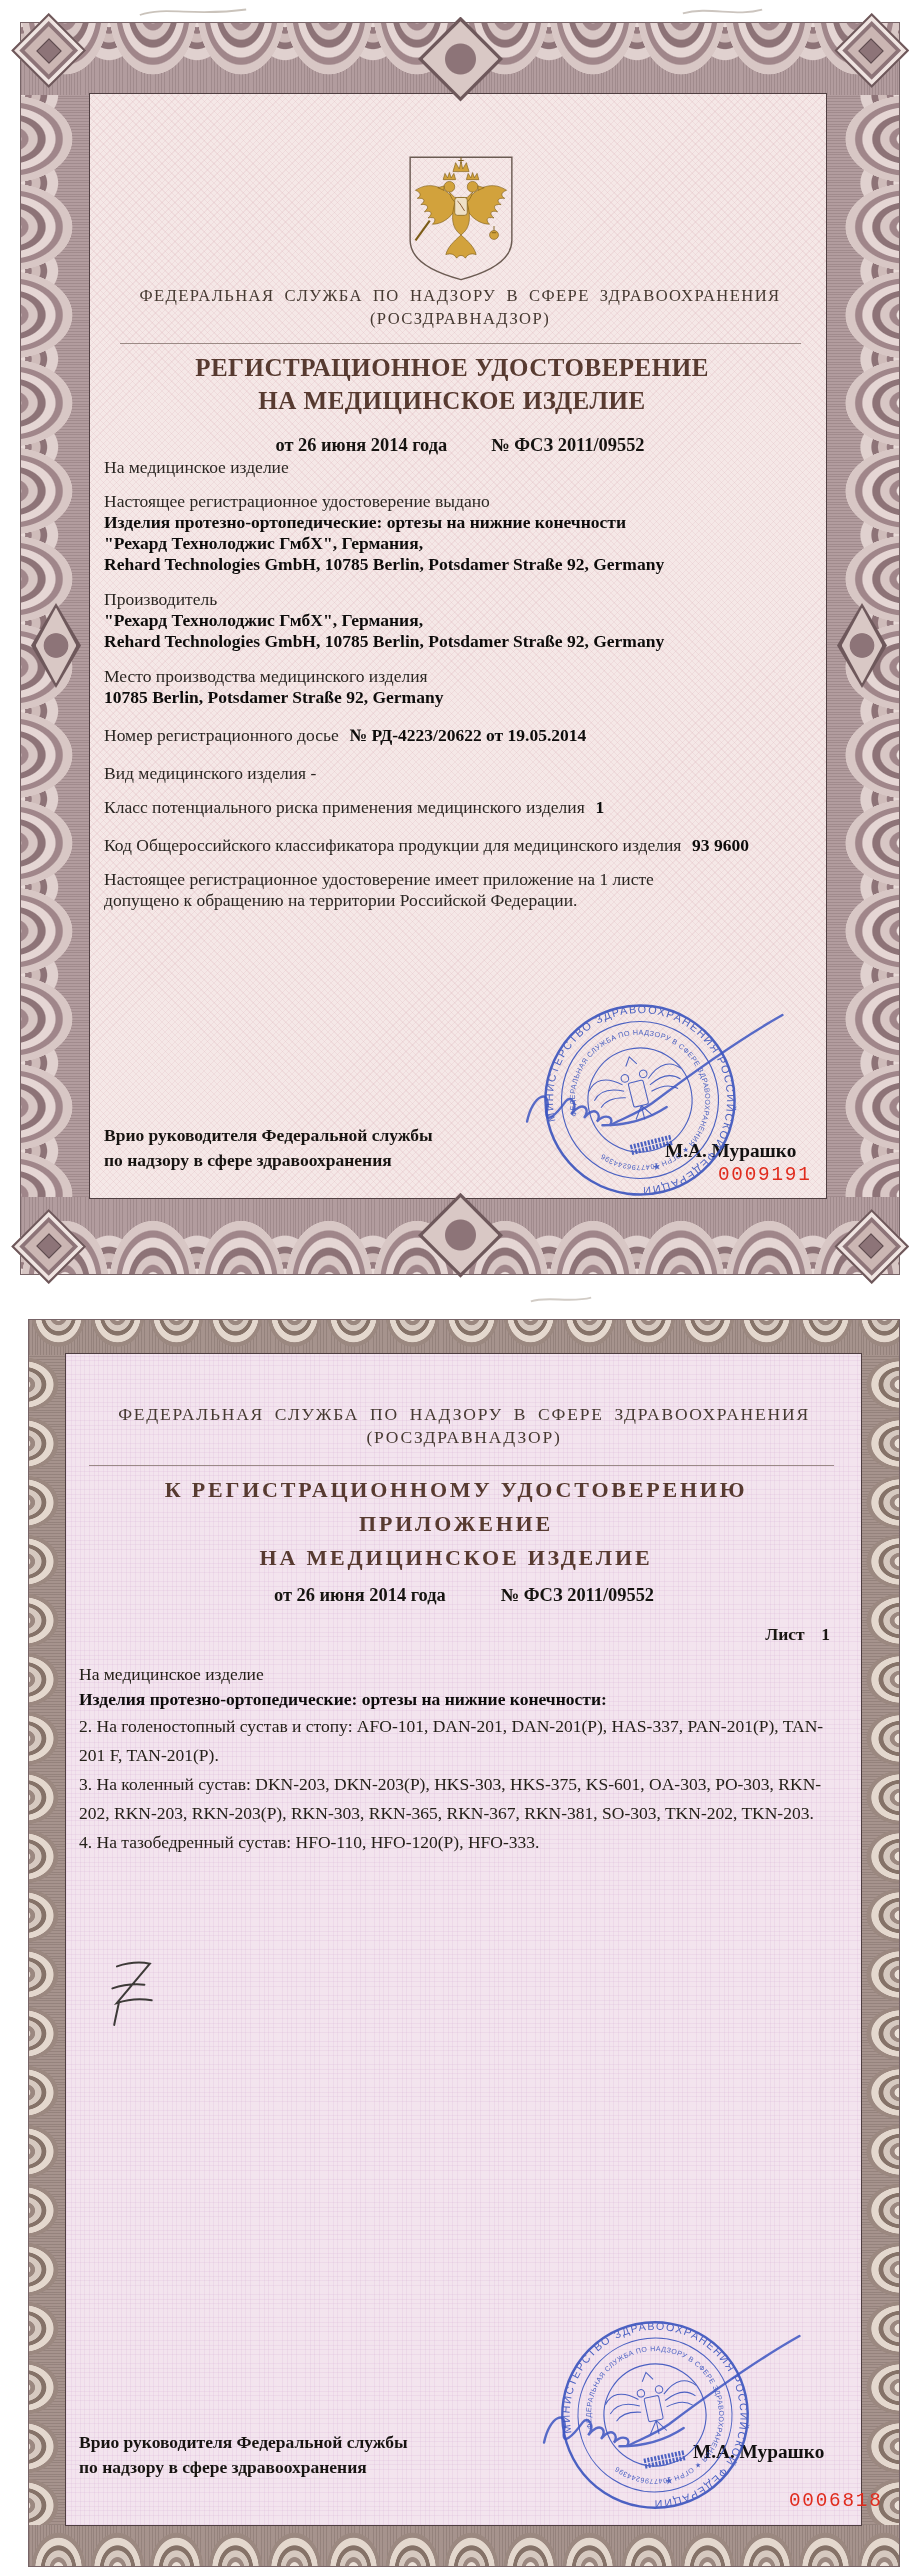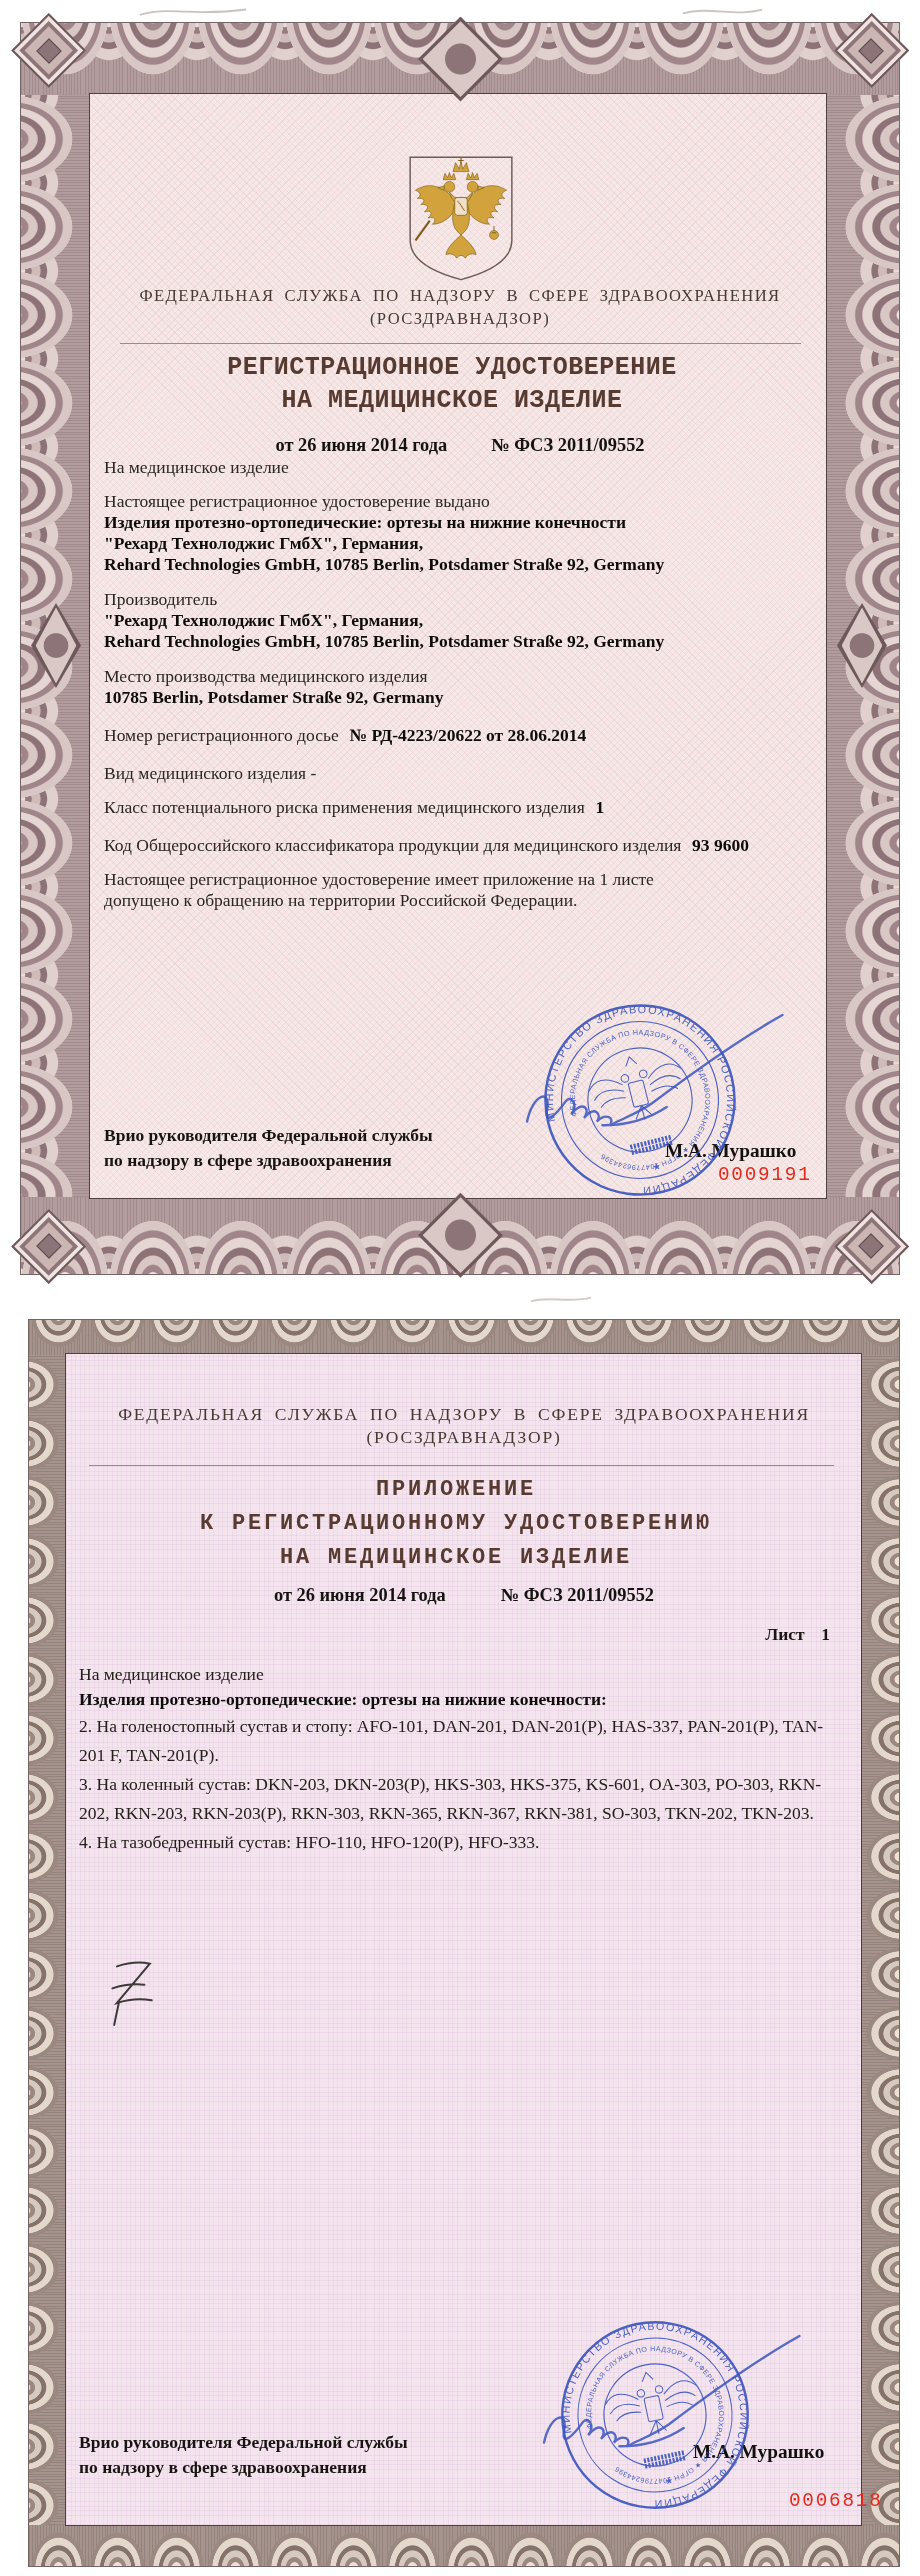--- a/index.html
+++ b/index.html
@@ -75,21 +75,21 @@
   .m-r{right:12px;top:580px;width:50px;height:85px;}
   .m-t{left:397px;top:-6.4px;width:85px;height:85px;}
   .m-b{left:397px;bottom:-3.7px;width:85px;height:85px;}
 
   
   .abs{position:absolute;z-index:4;}
   .agency{left:0;right:0;text-align:center;font-size:16.6px;letter-spacing:1.4px;word-spacing:4.6px;
           color:#453931;line-height:23px;}
   .p2 .agency{font-size:17.5px;letter-spacing:1.8px;}
   .rule{position:absolute;z-index:4;height:0.9px;background:#8b7a74;opacity:.85;}
-  .title{left:0;right:16px;text-align:center;font-weight:700;color:#573a30;font-family:Liberation Mono, monospace;}
+  .title{left:0;right:16px;text-align:center;font-weight:700;color:#573a30;}
   .p1 .title{top:328px;font-size:25px;line-height:33px;letter-spacing:0.5px;}
   .p2 .title{top:153px;font-size:22px;line-height:34px;letter-spacing:2.8px;}
   .dateline{left:0;right:0;display:flex;justify-content:center;font-size:18.4px;font-weight:700;color:#151310;}
   .p1 .dateline{top:412px;gap:44px;} .p2 .dateline{top:265px;gap:55px;}
   .sheet{right:69px;top:304px;font-size:17.5px;font-weight:700;color:#1a1713;}
   .sheet .num{margin-left:16.6px;}
 
   .body{left:83px;top:434px;width:719px;font-size:17.5px;line-height:21px;color:#2a2622;}
   .ln{white-space:nowrap;} .val{font-weight:700;color:#0d0c0b;} .gap6{margin-left:6.4px;}
   .mt14{margin-top:13px;} .mt15{margin-top:14px;} .mt17{margin-top:15.6px;} .mt18{margin-top:16.6px;} .mt19{margin-top:17.5px;}
@@ -196,21 +196,21 @@
 
       <div class="ln mt15">Производитель</div>
       <div class="ln val">"Рехард Технолоджис ГмбХ", Германия,</div>
       <div class="ln val">Rehard Technologies GmbH, 10785 Berlin, Potsdamer Straße 92, Germany</div>
 
       <div class="ln mt15">Место производства медицинского изделия</div>
       <div class="ln val">10785 Berlin, Potsdamer Straße 92, Germany</div>
 
       <div class="ln mt18">
         <span>Номер регистрационного досье</span>
-        <span class="val gap6">№ РД-4223/20622 от 28.06.2014</span>
+        <span class="val gap6">№ РД-4223/20622 от 19.05.2014</span>
       </div>
 
       <div class="ln mt19">Вид медицинского изделия -</div>
 
       <div class="ln mt14">
         <span>Класс потенциального риска применения медицинского изделия</span>
         <span class="val gap6">1</span>
       </div>
 
       <div class="ln mt18">
@@ -275,22 +275,22 @@
     <div class="bs bs-r"></div>
     <div class="inner"></div>
 
     <div class="abs agency" style="top:83px">
       <div>ФЕДЕРАЛЬНАЯ СЛУЖБА ПО НАДЗОРУ В СФЕРЕ ЗДРАВООХРАНЕНИЯ</div>
       <div>(РОСЗДРАВНАДЗОР)</div>
     </div>
     <div class="rule" style="left:60px;top:145px;width:745px"></div>
 
     <div class="abs title">
+      <div>К РЕГИСТРАЦИОННОМУ УДОСТОВЕРЕНИЮ</div>
       <div>ПРИЛОЖЕНИЕ</div>
-      <div>К РЕГИСТРАЦИОННОМУ УДОСТОВЕРЕНИЮ</div>
       <div>НА МЕДИЦИНСКОЕ ИЗДЕЛИЕ</div>
     </div>
 
     <div class="abs dateline">
       <span>от  26 июня 2014 года</span>
       <span>№  ФСЗ 2011/09552</span>
     </div>
 
     <div class="abs sheet">
       <span>Лист</span><span class="num">1</span>

